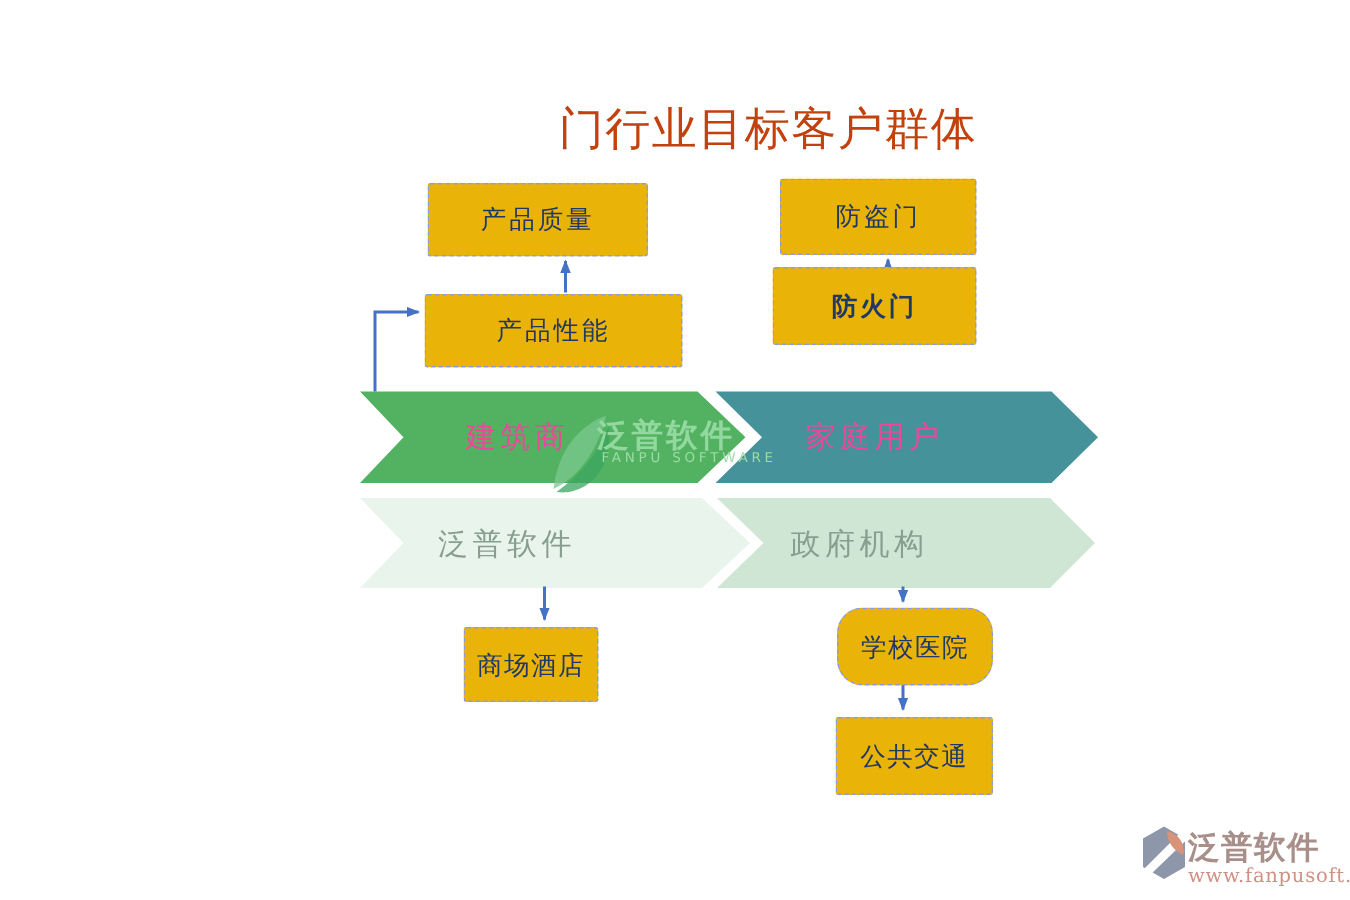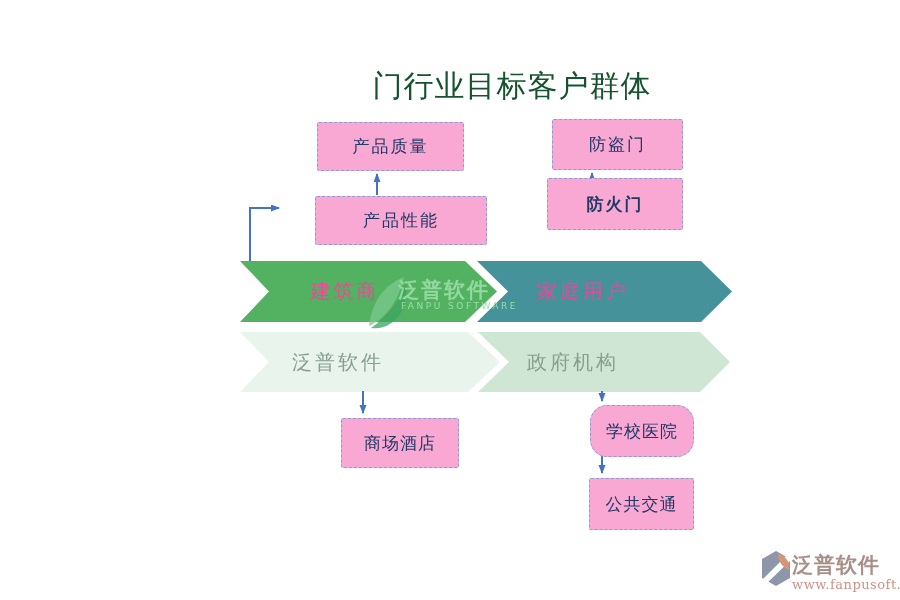--- a/index.html
+++ b/index.html
@@ -3,26 +3,26 @@
 <meta charset="utf-8">
 <style>
   html,body{margin:0;padding:0;background:#fff;}
   #canvas{
     position:relative;width:900px;height:600px;background:#ffffff;overflow:hidden;
     font-family:"DejaVu Serif","Liberation Serif",serif;
   }
   #svg-layer{position:absolute;left:0;top:0;width:900px;height:600px;}
   .title{
     position:absolute;left:362px;top:66px;width:300px;text-align:center;
-    font-size:30px;color:#14532d;letter-spacing:1px;white-space:nowrap;
+    font-size:30px;color:#c2410c;letter-spacing:1px;white-space:nowrap;
   }
   .node{
-    position:absolute;background:#f9a8d4;border:1px dashed #8b9be0;border-radius:2px;
+    position:absolute;background:#eab308;border:1px dashed #8b9be0;border-radius:2px;
     display:flex;align-items:center;justify-content:center;
-    font-size:17px;color:#1f3864;letter-spacing:2px;box-sizing:border-box;margin-left:32px;
+    font-size:17px;color:#1f3864;letter-spacing:2px;box-sizing:border-box;
   }
   .band-label{
     position:absolute;height:28px;line-height:28px;text-align:center;
     font-size:20px;letter-spacing:3px;white-space:nowrap;
   }
   .band-label.light{color:#ec4899;}
   .band-label.muted{color:#879e90;}
   .wm-text{
     position:absolute;left:398px;top:276px;font-size:21px;letter-spacing:2px;
     color:#93d89e;font-family:"DejaVu Sans","Liberation Sans",sans-serif;font-weight:bold;
@@ -76,21 +76,21 @@
       <path d="M778,554 C786,556 790,562 789,570 C782,567 778,561 778,554 Z" fill="#d89379"></path>
     </g>
   </svg>
 
   <div class="title">门行业目标客户群体</div>
 
   <div class="node" style="left:285px;top:122px;width:147px;height:49px;">产品质量</div>
   <div class="node" style="left:283px;top:196px;width:172px;height:49px;">产品性能</div>
   <div class="node" style="left:520px;top:119px;width:131px;height:51px;">防盗门</div>
   <div class="node" style="left:515px;top:178px;width:136px;height:52px;font-weight:bold;">防火门</div>
-  <div class="node" style="left:309px;top:418px;width:118px;height:50px;letter-spacing:1px;">商场酒店</div>
+  <div class="node" style="left:309px;top:418px;width:90px;height:50px;letter-spacing:1px;">商场酒店</div>
   <div class="node" style="left:558px;top:405px;width:104px;height:52px;letter-spacing:1px;border-radius:17px;">学校医院</div>
   <div class="node" style="left:557px;top:478px;width:105px;height:52px;letter-spacing:1px;">公共交通</div>
 
   <div class="band-label light" style="left:280px;top:277px;width:130px;">建筑商</div>
   <div class="band-label light" style="left:518px;top:277px;width:130px;">家庭用户</div>
   <div class="band-label muted" style="left:273px;top:348px;width:130px;">泛普软件</div>
   <div class="band-label muted" style="left:508px;top:348px;width:130px;">政府机构</div>
 
   <div class="wm-text">泛普软件</div>
   <div class="wm-sub">FANPU SOFTWARE</div>

